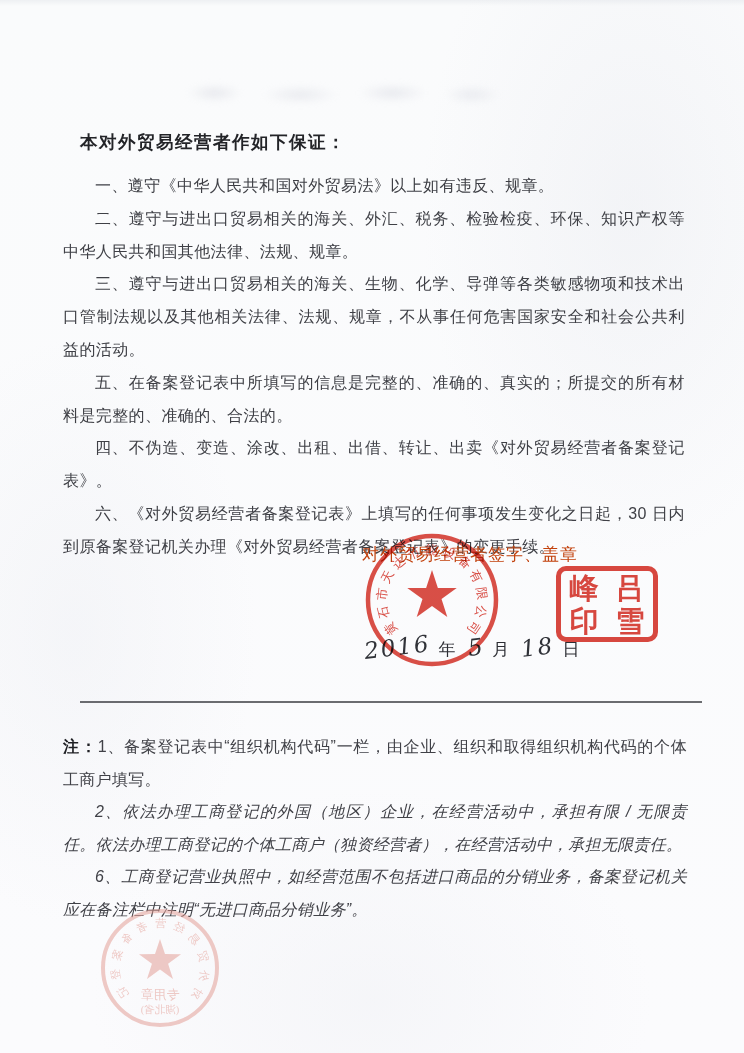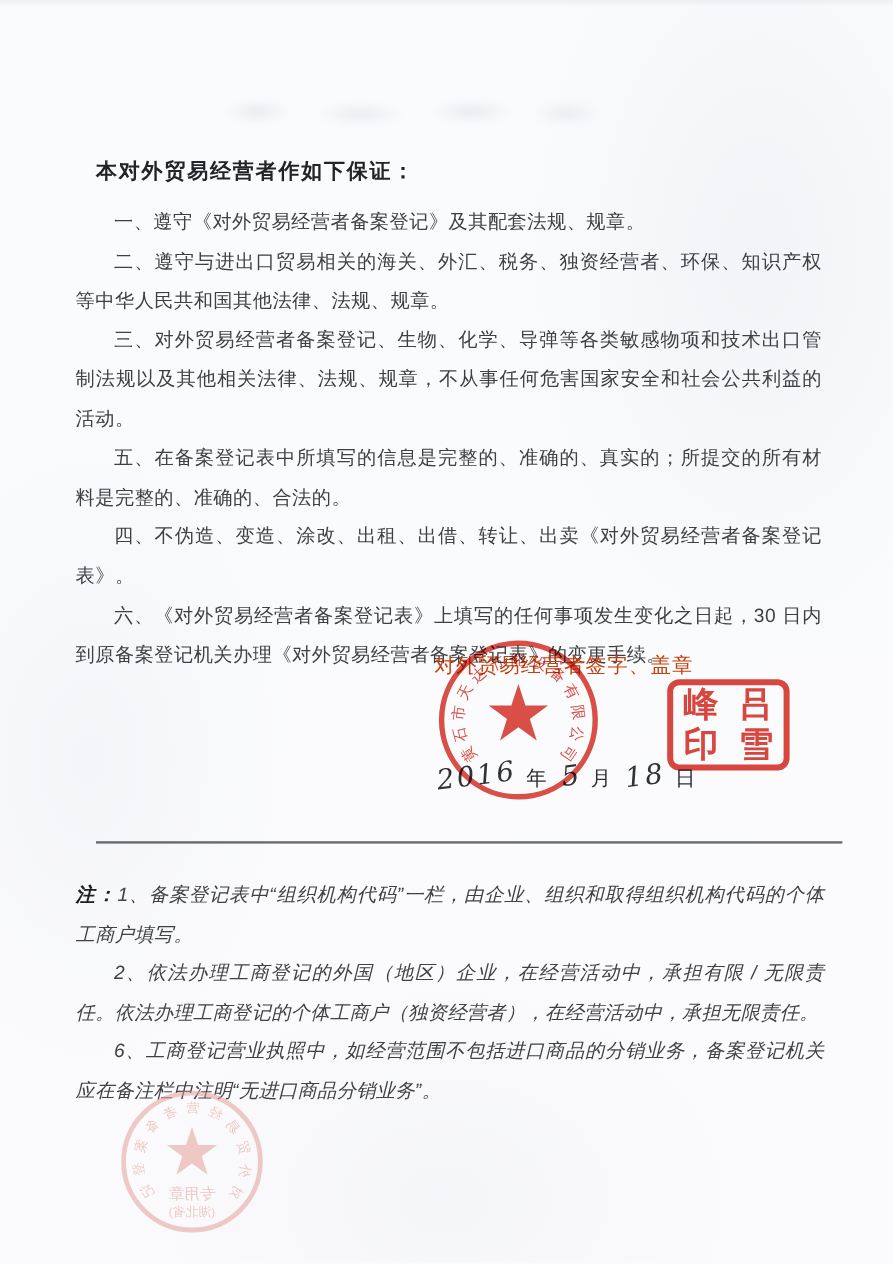--- a/index.html
+++ b/index.html
@@ -61,36 +61,36 @@
   }
   .divider{
     position:absolute;left:80px;top:701px;width:622px;height:2px;
     background:#515257;opacity:.85;
   }
   .notes{
     position:absolute;left:63px;top:731px;width:624px;
     color:#404147;font-size:16px;line-height:32.5px;letter-spacing:.3px;text-align:justify;
   }
   .note-label{font-weight:bold;color:#1e1f23;letter-spacing:1px;}
-  .note-first{margin:0;font-style:italic;}
+  .note-first{margin:0;}
   .note-item{margin:0;text-indent:2em;font-style:italic;}
   .bleed-seal{position:absolute;left:95px;top:903px;opacity:.5;transform:scaleX(-1);filter:blur(.5px);}
   svg text{font-family:"Liberation Serif",serif;}
 </style>
 </head>
 <body>
 
 <div class="paper-texture"></div>
 <div class="bleed-title"></div>
 
 <div class="doc-body">
   <h1 class="doc-title">本对外贸易经营者作如下保证：</h1>
-  <p class="para">一、遵守《对外贸易经营者备案登记》及其配套法规、规章。</p>
-  <p class="para">二、遵守与进出口贸易相关的海关、外汇、税务、独资经营者、环保、知识产权等中华人民共和国其他法律、法规、规章。</p>
-  <p class="para">三、对外贸易经营者备案登记、生物、化学、导弹等各类敏感物项和技术出口管制法规以及其他相关法律、法规、规章，不从事任何危害国家安全和社会公共利益的活动。</p>
+  <p class="para">一、遵守《中华人民共和国对外贸易法》以上如有违反、规章。</p>
+  <p class="para">二、遵守与进出口贸易相关的海关、外汇、税务、检验检疫、环保、知识产权等中华人民共和国其他法律、法规、规章。</p>
+  <p class="para">三、遵守与进出口贸易相关的海关、生物、化学、导弹等各类敏感物项和技术出口管制法规以及其他相关法律、法规、规章，不从事任何危害国家安全和社会公共利益的活动。</p>
   <p class="para">五、在备案登记表中所填写的信息是完整的、准确的、真实的；所提交的所有材料是完整的、准确的、合法的。</p>
   <p class="para">四、不伪造、变造、涂改、出租、出借、转让、出卖《对外贸易经营者备案登记表》。</p>
   <p class="para">六、《对外贸易经营者备案登记表》上填写的任何事项发生变化之日起，30 日内到原备案登记机关办理《对外贸易经营者备案登记表》的变更手续。</p>
 </div>
 
 <div class="sig-label">对外贸易经营者签字、盖章</div>
 
 <div class="date-line">
   <span class="hand">2016</span>
   <span class="dl-unit">年</span>

